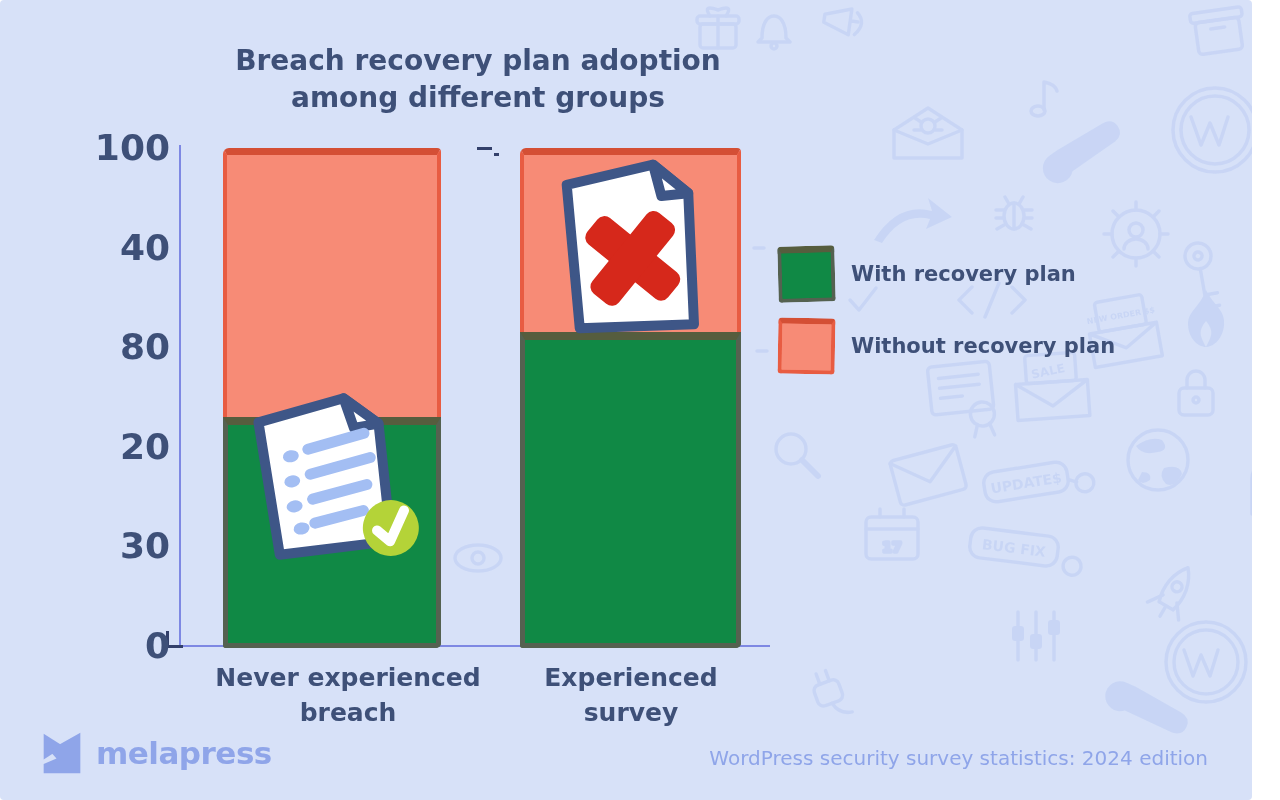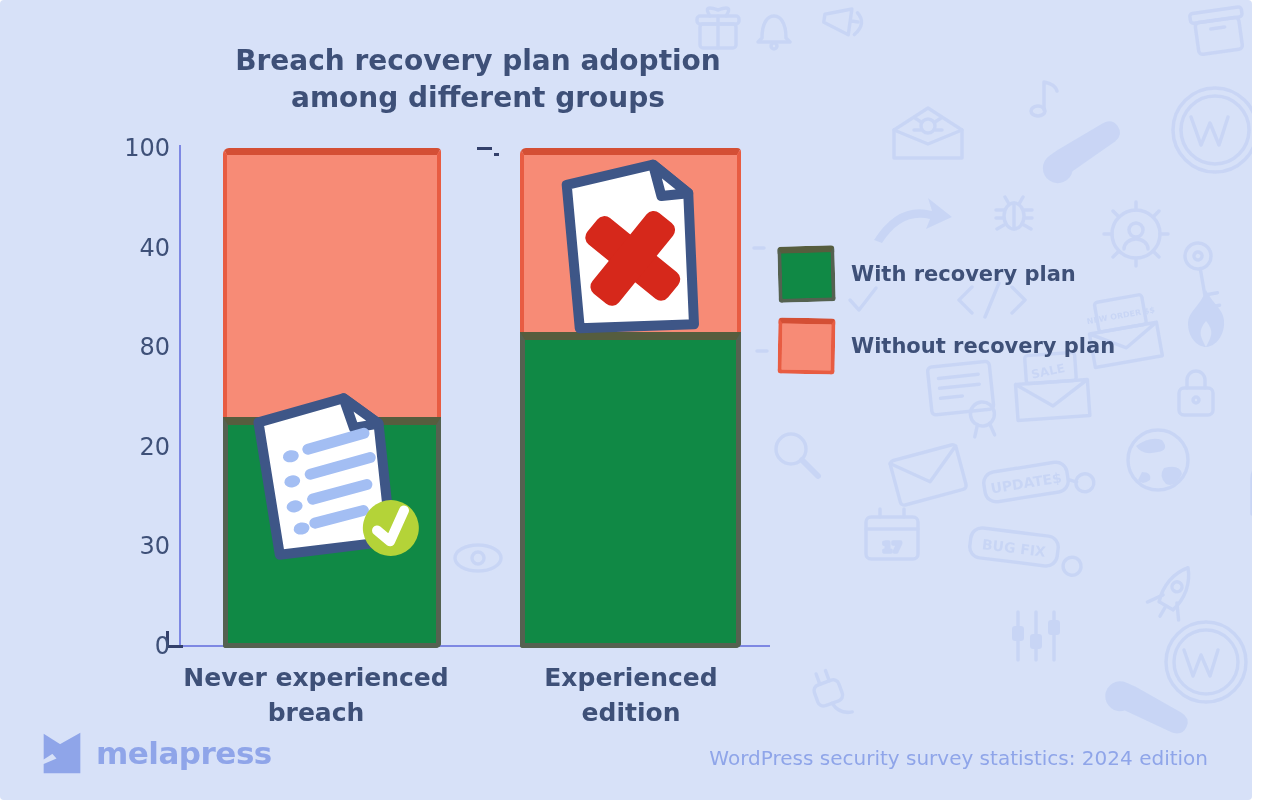--- a/index.html
+++ b/index.html
@@ -17,21 +17,21 @@
     color:var(--ink);font-size:28px;font-weight:700;line-height:37px;}
 
   .y-axis{position:absolute;left:179px;top:145px;width:2px;height:502px;background:var(--axis);}
   .x-axis{position:absolute;left:177px;top:645px;width:593px;height:2px;background:var(--axis);}
   .origin-tick{position:absolute;left:166px;top:631px;width:14px;height:14px;
     border-left:3px solid var(--tickDark);border-bottom:3px solid var(--tickDark);}
   .hd-tick{position:absolute;left:477px;top:147px;width:15px;height:3px;background:var(--tickDark);}
   .hd-tick2{position:absolute;left:494px;top:153px;width:5px;height:3px;background:var(--tickDark);}
 
   .tick{position:absolute;left:46px;width:124px;text-align:right;height:40px;line-height:40px;
-    color:var(--ink);font-size:24px;font-weight:400;}
+    color:var(--ink);font-size:36px;font-weight:700;}
   .cat{position:absolute;top:660px;text-align:center;color:var(--ink);
     font-size:25px;font-weight:700;line-height:35px;}
 
   .seg{position:absolute;box-sizing:border-box;}
   .seg-salmon{background:var(--salmon);border:4px solid var(--salmonEdge);
     border-top:7px solid var(--salmonDark);border-bottom:none;border-radius:6px 4px 0 0;}
   .seg-green{background:var(--green);border:5px solid var(--greenEdge);
     border-top:8px solid var(--greenDark);border-radius:0 0 5px 3px;}
 
   .doc{position:absolute;}
@@ -217,22 +217,22 @@
     <div class="x-axis"></div>
     <div class="origin-tick"></div>
     <div class="hd-tick"></div>
     <div class="hd-tick2"></div>
   <div class="tick" style="top: 626px;">0</div>
       <div class="tick" style="top: 526.4px;">30</div>
       <div class="tick" style="top: 426.8px;">20</div>
       <div class="tick" style="top: 327.2px;">80</div>
       <div class="tick" style="top: 227.6px;">40</div>
       <div class="tick" style="top: 128px;">100</div>
-      <div class="cat" style="left: 176px; width: 280px;">Never experienced breach</div>
-      <div class="cat" style="left: 528px; width: 206px;">Experienced edition</div>
+      <div class="cat" style="left: 208px; width: 280px;">Never experienced breach</div>
+      <div class="cat" style="left: 528px; width: 206px;">Experienced survey</div>
       <div class="seg seg-salmon" style="left: 223px; width: 218px; top: 148px; height: 272.92px;"></div>
       <div class="seg seg-green" style="left: 223px; width: 218px; top: 416.92px; height: 231.08px;"></div>
       <div class="seg seg-salmon" style="left: 520px; width: 221px; top: 148px; height: 188.26px;"></div>
       <div class="seg seg-green" style="left: 520px; width: 221px; top: 332.26px; height: 315.74px;"></div>
     </div>
 
   <svg class="doc doc1" width="166" height="176" viewBox="0 0 166 176">
     <path class="paper" d="M18 16 L106 7 L136 38 L128 156 L16 150 Z"></path>
     <path class="paper" d="M106 7 L111 38 L136 38 Z" stroke-width="9"></path>
     <ellipse class="p-bullet" cx="44" cy="55" rx="8" ry="6"></ellipse>

